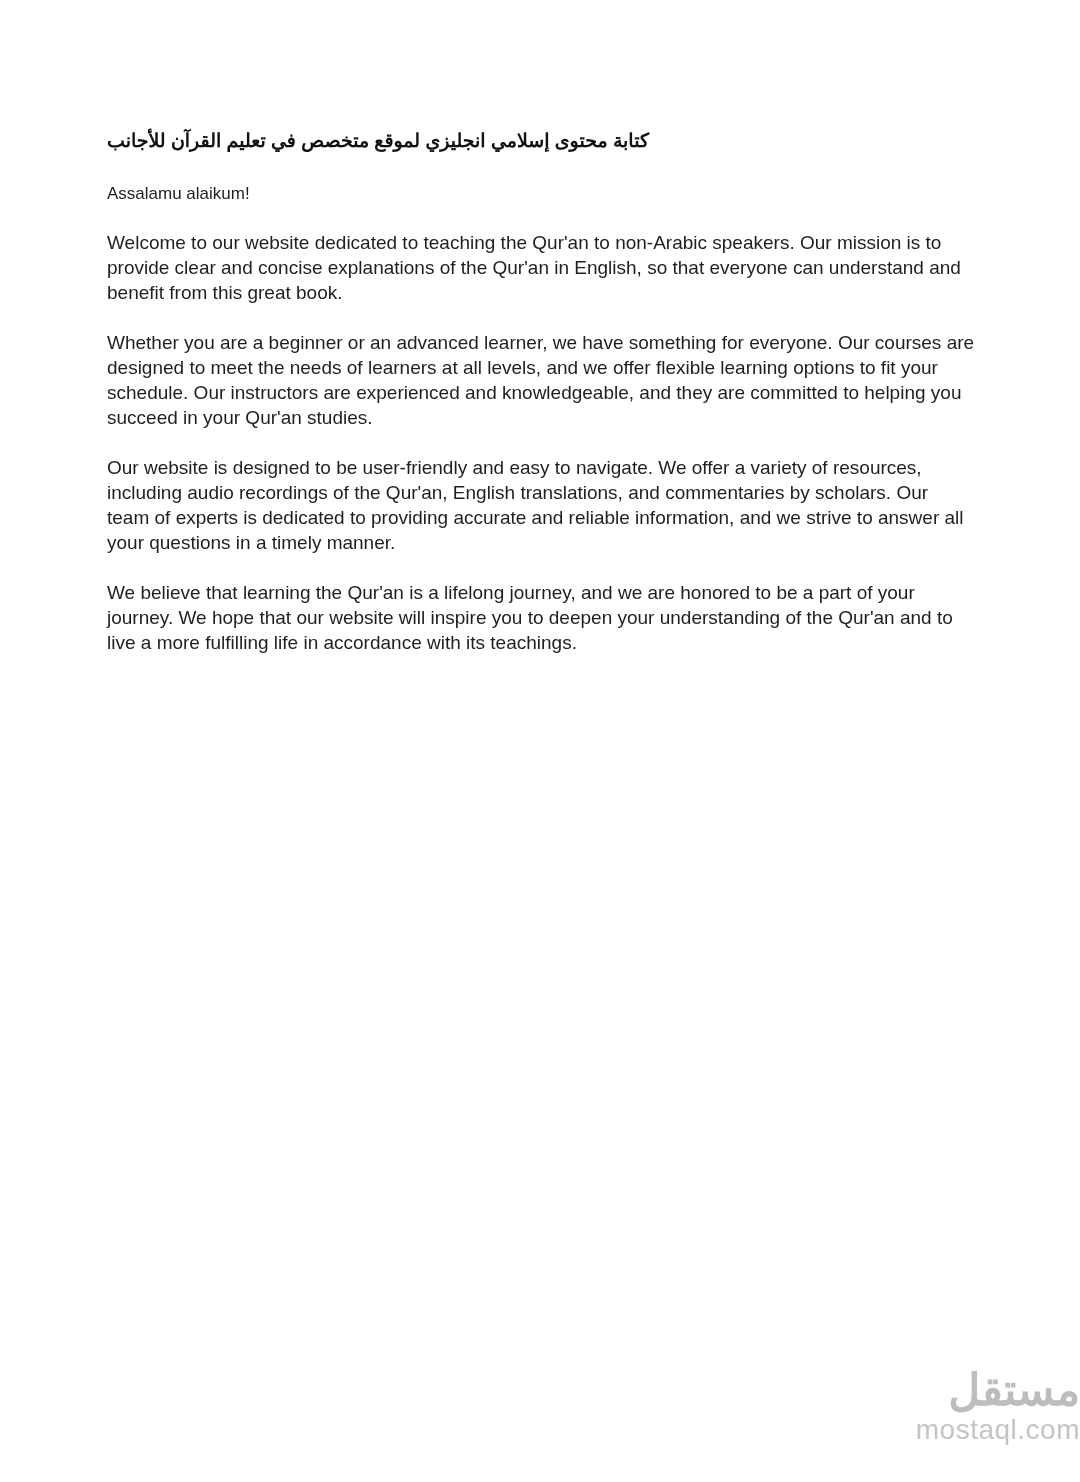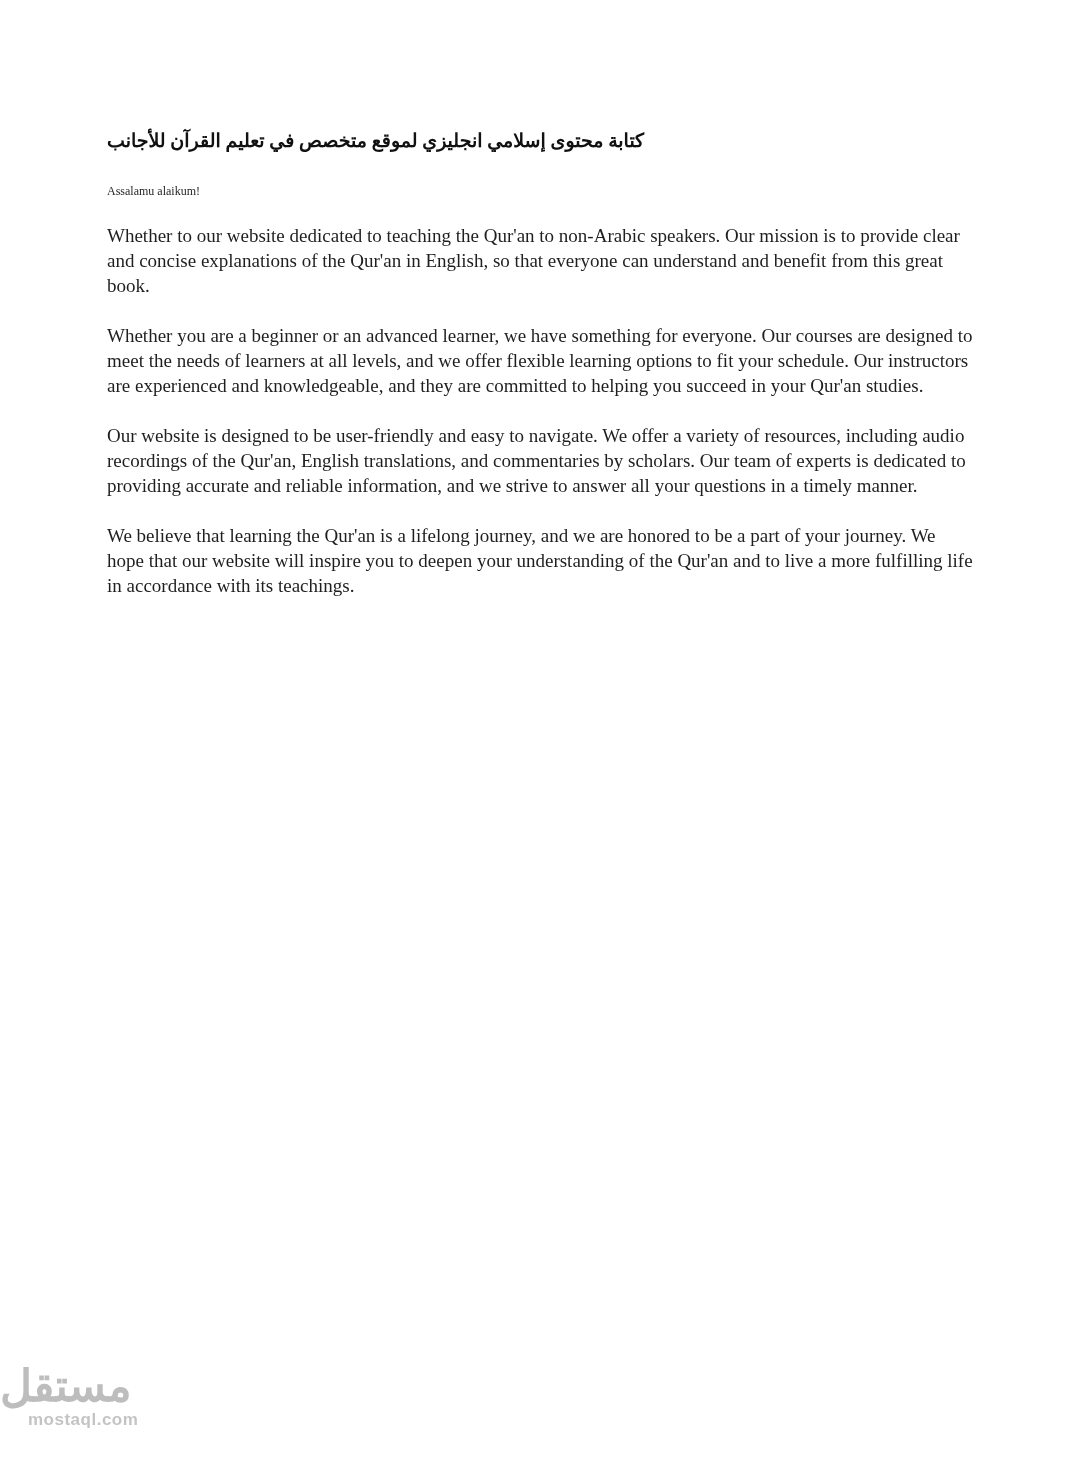--- a/index.html
+++ b/index.html
@@ -21,74 +21,73 @@
     left: 0;
     width: 1080px;
     height: 1482px;
     background: #ffffff;
   }
   .content {
     position: absolute;
     top: 128px;
     left: 107px;
     width: 868px;
-    font-family: Liberation Serif, serif;
   }
   .doc-title-arabic {
     font-size: 19px;
     font-weight: bold;
     color: #111111;
     text-align: left;
     margin: 0 0 28px 0;
     line-height: 1.4;
   }
   .greeting {
-    font-size: 12px;
+    font-size: 17px;
     margin: 0 0 24px 0;
     line-height: 1.35;
   }
   .paragraph {
     font-size: 19px;
     line-height: 25px;
     margin: 0 0 25px 0;
     color: #1f1f1f;
   }
   .watermark {
     position: absolute;
     left: 0;
     width: 1080px;
-    bottom: 52px;
-    text-align: left;
+    bottom: 36px;
+    text-align: right;
   }
   .watermark-logo {
     font-size: 44px;
     font-weight: bold;
     color: #bdbdbd;
     line-height: 1.0;
     margin: 0;
   }
   .watermark-site {
-    font-size: 17px;
-    font-weight: bold;
+    font-size: 28px;
+    font-weight: normal;
     color: #c4c4c4;
     letter-spacing: 0.5px;
     margin-top: 2px;
     margin-left: 28px;
   }
 </style>
 </head>
 <body>
 
 <div class="page">
   <div class="content">
     <h1 class="doc-title-arabic">كتابة محتوى إسلامي انجليزي لموقع متخصص في تعليم القرآن للأجانب</h1>
 
     <p class="greeting">Assalamu alaikum!</p>
 
-    <p class="paragraph">Whether to our website dedicated to teaching the Qur'an to non-Arabic speakers. Our mission is to provide clear and concise explanations of the Qur'an in English, so that everyone can understand and benefit from this great book.</p>
+    <p class="paragraph">Welcome to our website dedicated to teaching the Qur'an to non-Arabic speakers. Our mission is to provide clear and concise explanations of the Qur'an in English, so that everyone can understand and benefit from this great book.</p>
 
 
     <p class="paragraph">Whether you are a beginner or an advanced learner, we have something for everyone. Our courses are designed to meet the needs of learners at all levels, and we offer flexible learning options to fit your schedule. Our instructors are experienced and knowledgeable, and they are committed to helping you succeed in your Qur'an studies.</p>
 
     <p class="paragraph">Our website is designed to be user-friendly and easy to navigate. We offer a variety of resources, including audio recordings of the Qur'an, English translations, and commentaries by scholars. Our team of experts is dedicated to providing accurate and reliable information, and we strive to answer all your questions in a timely manner.</p>
 
     <p class="paragraph">We believe that learning the Qur'an is a lifelong journey, and we are honored to be a part of your journey. We hope that our website will inspire you to deepen your understanding of the Qur'an and to live a more fulfilling life in accordance with its teachings.</p>
 
   </div>
 

